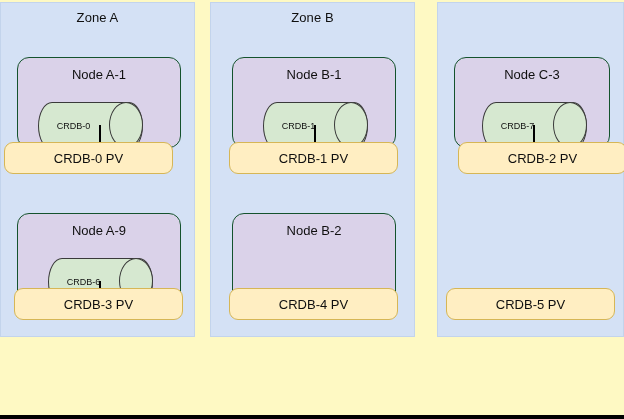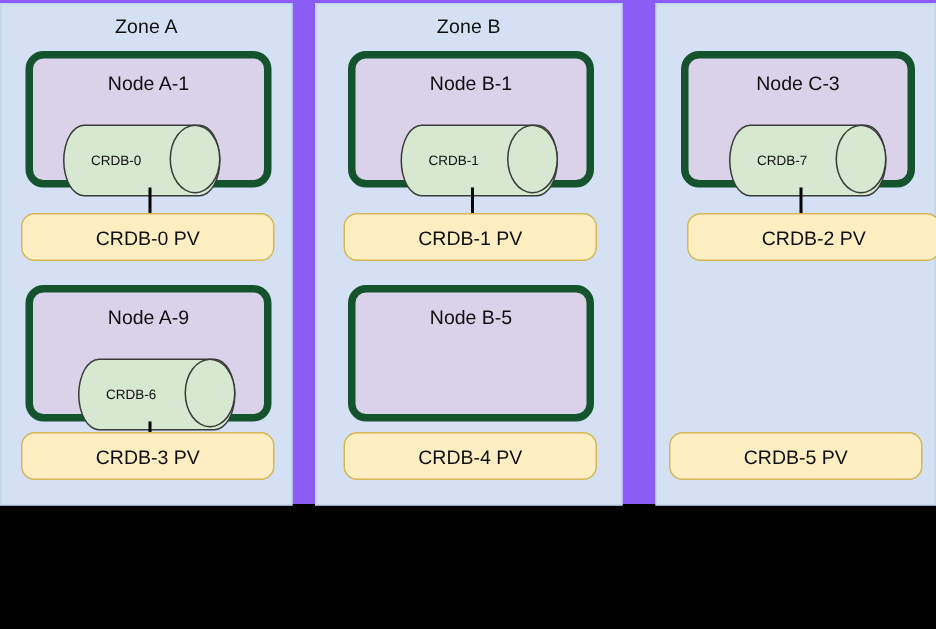--- a/index.html
+++ b/index.html
@@ -12,22 +12,22 @@
     height: 419px;
     position: relative;
     overflow: hidden;
     font-family: "Liberation Sans", sans-serif;
   }
 
   #canvas {
     position: absolute;
     left: 0; top: 0;
     width: 624px;
-    height: 336px;
-    background: #8b5cf6;
+    height: 415px;
+    background: #fef9c3;
   }
 
   
   .zone {
     position: absolute;
     top: 2px;
     height: 335px;
     background: #d4e1f5;
     border: 1px solid #c3d4ec;
     box-sizing: border-box;
@@ -44,23 +44,24 @@
     text-align: center;
     font-size: 13px;
     color: #0f0f0f;
     letter-spacing: 0.1px;
   }
 
   
   .node {
     position: absolute;
     background: #dad2e9;
-    border: 5px solid #14532d;
+    border: 1px solid #14532d;
     border-radius: 12px;
     box-sizing: border-box;
+    margin-top: 23px;
   }
   .node-title {
     position: absolute;
     top: 9px;
     left: 0;
     width: 100%;
     text-align: center;
     font-size: 13px;
     color: #0f0f0f;
   }
@@ -128,21 +129,21 @@
 
     <div class="node" style="left:16px; top:31px; width:164px; height:91px;">
       <div class="node-title">Node A-1</div>
       <div class="db" style="left:20px; top:44px; width:105px; height:48px;">
         <div class="db-label">CRDB-0</div>
         <div class="db-cap"></div>
       </div>
     </div>
     <div class="connector" style="left:98px; top:122px; height:17px;"></div>
 
-    <div class="pv" style="left:13px; top:139px; width:169px; height:32px;">
+    <div class="pv" style="left:3px; top:139px; width:169px; height:32px;">
       <span class="pv-label">CRDB-0 PV</span>
     </div>
 
     <div class="node" style="left:16px; top:187px; width:164px; height:91px;">
       <div class="node-title">Node A-9</div>
       <div class="db" style="left:30px; top:44px; width:105px; height:48px;">
         <div class="db-label">CRDB-6</div>
         <div class="db-cap"></div>
       </div>
     </div>
@@ -163,21 +164,21 @@
         <div class="db-cap"></div>
       </div>
     </div>
     <div class="connector" style="left:103px; top:122px; height:17px;"></div>
 
     <div class="pv" style="left:18px; top:139px; width:169px; height:32px;">
       <span class="pv-label">CRDB-1 PV</span>
     </div>
 
     <div class="node" style="left:21px; top:187px; width:164px; height:91px;">
-      <div class="node-title">Node B-5</div>
+      <div class="node-title">Node B-2</div>
     </div>
 
     <div class="pv" style="left:18px; top:285px; width:169px; height:32px;">
       <span class="pv-label">CRDB-4 PV</span>
     </div>
   </div>
 
   <div class="zone" id="zone-c">
 
     <div class="node" style="left:16px; top:31px; width:156px; height:91px;">

